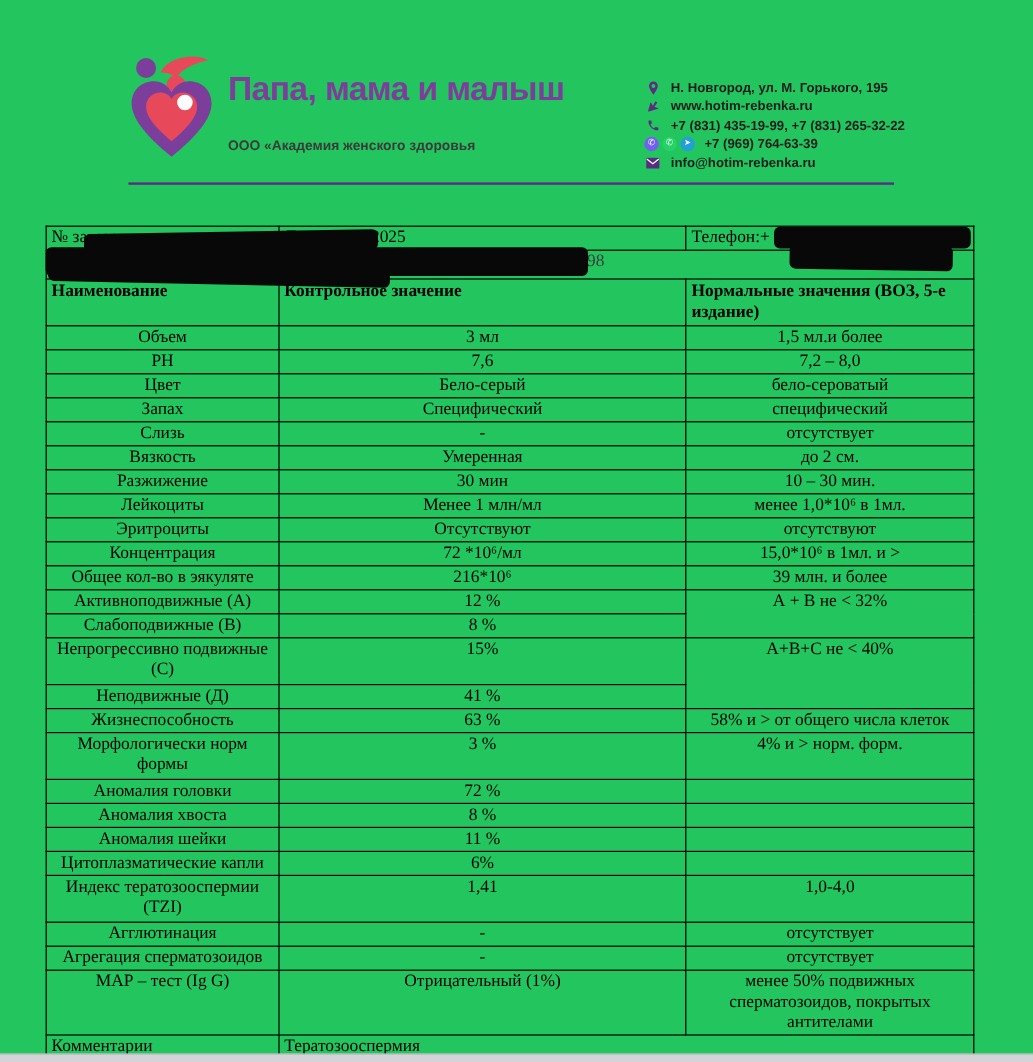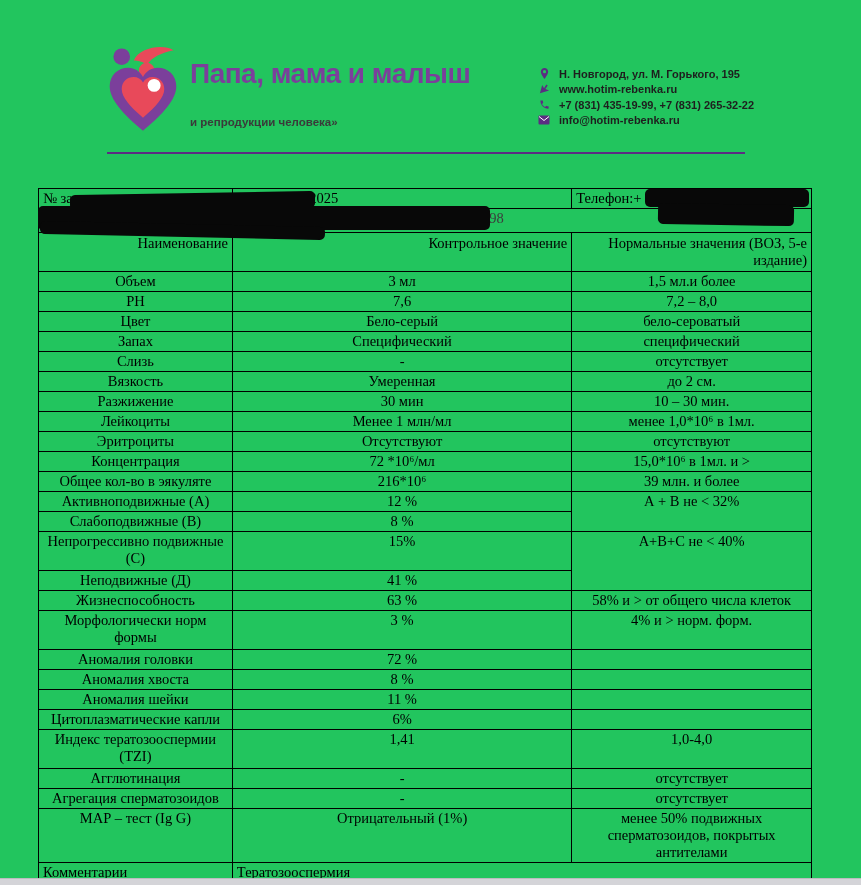--- a/index.html
+++ b/index.html
@@ -20,21 +20,21 @@
         margin-right:3px;color:#fff;font-size:7px;line-height:12px;flex:none;}
   .divider{position:absolute;left:107px;top:152px;width:638px;height:2px;background:#5B2D82;}
 
   
   table.doc{position:absolute;left:38px;top:188px;width:774px;border-collapse:collapse;
         font-size:14.5px;}
   table.doc td{border:1px solid #000;padding:1px 4px;line-height:17px;vertical-align:top;}
   td.l{text-align:left;}
   td.c{text-align:center;}
   td.r{text-align:left;padding-right:1px;}
-  tr.hdr td{text-align:right;line-height:17px;padding-top:2px;padding-bottom:2px;}
+  tr.hdr td{text-align:left;line-height:17px;padding-top:2px;padding-bottom:2px;font-weight:bold;}
   td.name{text-align:center;}
   tr.tall td{height:36px;}
   .dob{color:#3c3c3c;}
 
   
   .redact{position:absolute;background:#080808;border-radius:5px;z-index:5;}
 
   
   .bottom-bar{position:absolute;left:0;top:878px;width:861px;height:7px;
         background:#d4d4d8;border-top:1px solid #bcbcc0;z-index:6;}
@@ -49,21 +49,21 @@
     <path d="M30 16 C36 2 62 -2 73 5 C60 8 50 12 44 21 C40 17 34 16 30 16 Z" fill="#E8495A"></path>
     <circle cx="44" cy="27" r="8.5" fill="#E8495A"></circle>
     <path d="M40 92 C18 74 4 58 4 44 C4 32 13 24 24 24 C31 24 37 28 40 34 C43 28 49 24 56 24 C67 24 76 32 76 44 C76 58 62 74 40 92 Z" fill="#7B3F9B"></path>
     <path d="M40 78 C26 66 17 56 17 47 C17 39 23 34 30 34 C34 34 38 36 40 40 C42 36 46 34 50 34 C57 34 63 39 63 47 C63 56 54 66 40 78 Z" fill="#E8495A"></path>
     <circle cx="52" cy="43" r="7" fill="#ffffff"></circle>
   </svg>
 
   <div class="brand-title">Папа, мама и малыш</div>
 
   <div class="company">
-    <div>и репродукции человека»</div>
+    <div>ООО «Академия женского здоровья</div>
   </div>
 
   <div class="contacts">
     <div class="contact-row">
       <span class="ci">
         <svg width="11" height="13" viewBox="0 0 24 26">
             <path d="M12 1C7.6 1 4 4.6 4 9c0 5.3 8 16 8 16s8-10.7 8-16c0-4.4-3.6-8-8-8zm0 11.5A3.5 3.5 0 1 1 12 5.5a3.5 3.5 0 0 1 0 7z" fill="#5B2D82"></path>
           </svg>
       </span>
       <span>Н. Новгород, ул. М. Горького, 195</span>
@@ -76,20 +76,26 @@
       </span>
       <span>www.hotim-rebenka.ru</span>
     </div>
     <div class="contact-row">
       <span class="ci">
         <svg width="11" height="11" viewBox="0 0 24 24">
             <path d="M6.6 10.8c1.4 2.8 3.8 5.2 6.6 6.6l2.2-2.2c.3-.3.7-.4 1-.2 1.1.4 2.3.6 3.6.6.6 0 1 .4 1 1V20c0 .6-.4 1-1 1C10.6 21 3 13.4 3 4c0-.6.4-1 1-1h3.5c.6 0 1 .4 1 1 0 1.2.2 2.4.6 3.6.1.3 0 .7-.2 1l-2.3 2.2z" fill="#5B2D82"></path>
           </svg>
       </span>
       <span>+7 (831) 435-19-99, +7 (831) 265-32-22</span>
+    </div>
+    <div class="contact-row">
+      <span class="mcir" style="background:#7360F2">✆</span>
+      <span class="mcir" style="background:#25D366">✆</span>
+      <span class="mcir" style="background:#229ED9;margin-right:8px">➤</span>
+      <span>+7 (969) 764-63-39</span>
     </div>
     <div class="contact-row">
       <span class="ci">
         <svg width="12" height="10" viewBox="0 0 24 20">
             <rect x="1" y="1" width="22" height="18" rx="2" fill="#5B2D82"></rect>
             <path d="M2 3l10 8L22 3" stroke="#fff" stroke-width="2" fill="none"></path>
           </svg>
       </span>
       <span>info@hotim-rebenka.ru</span>
     </div>

